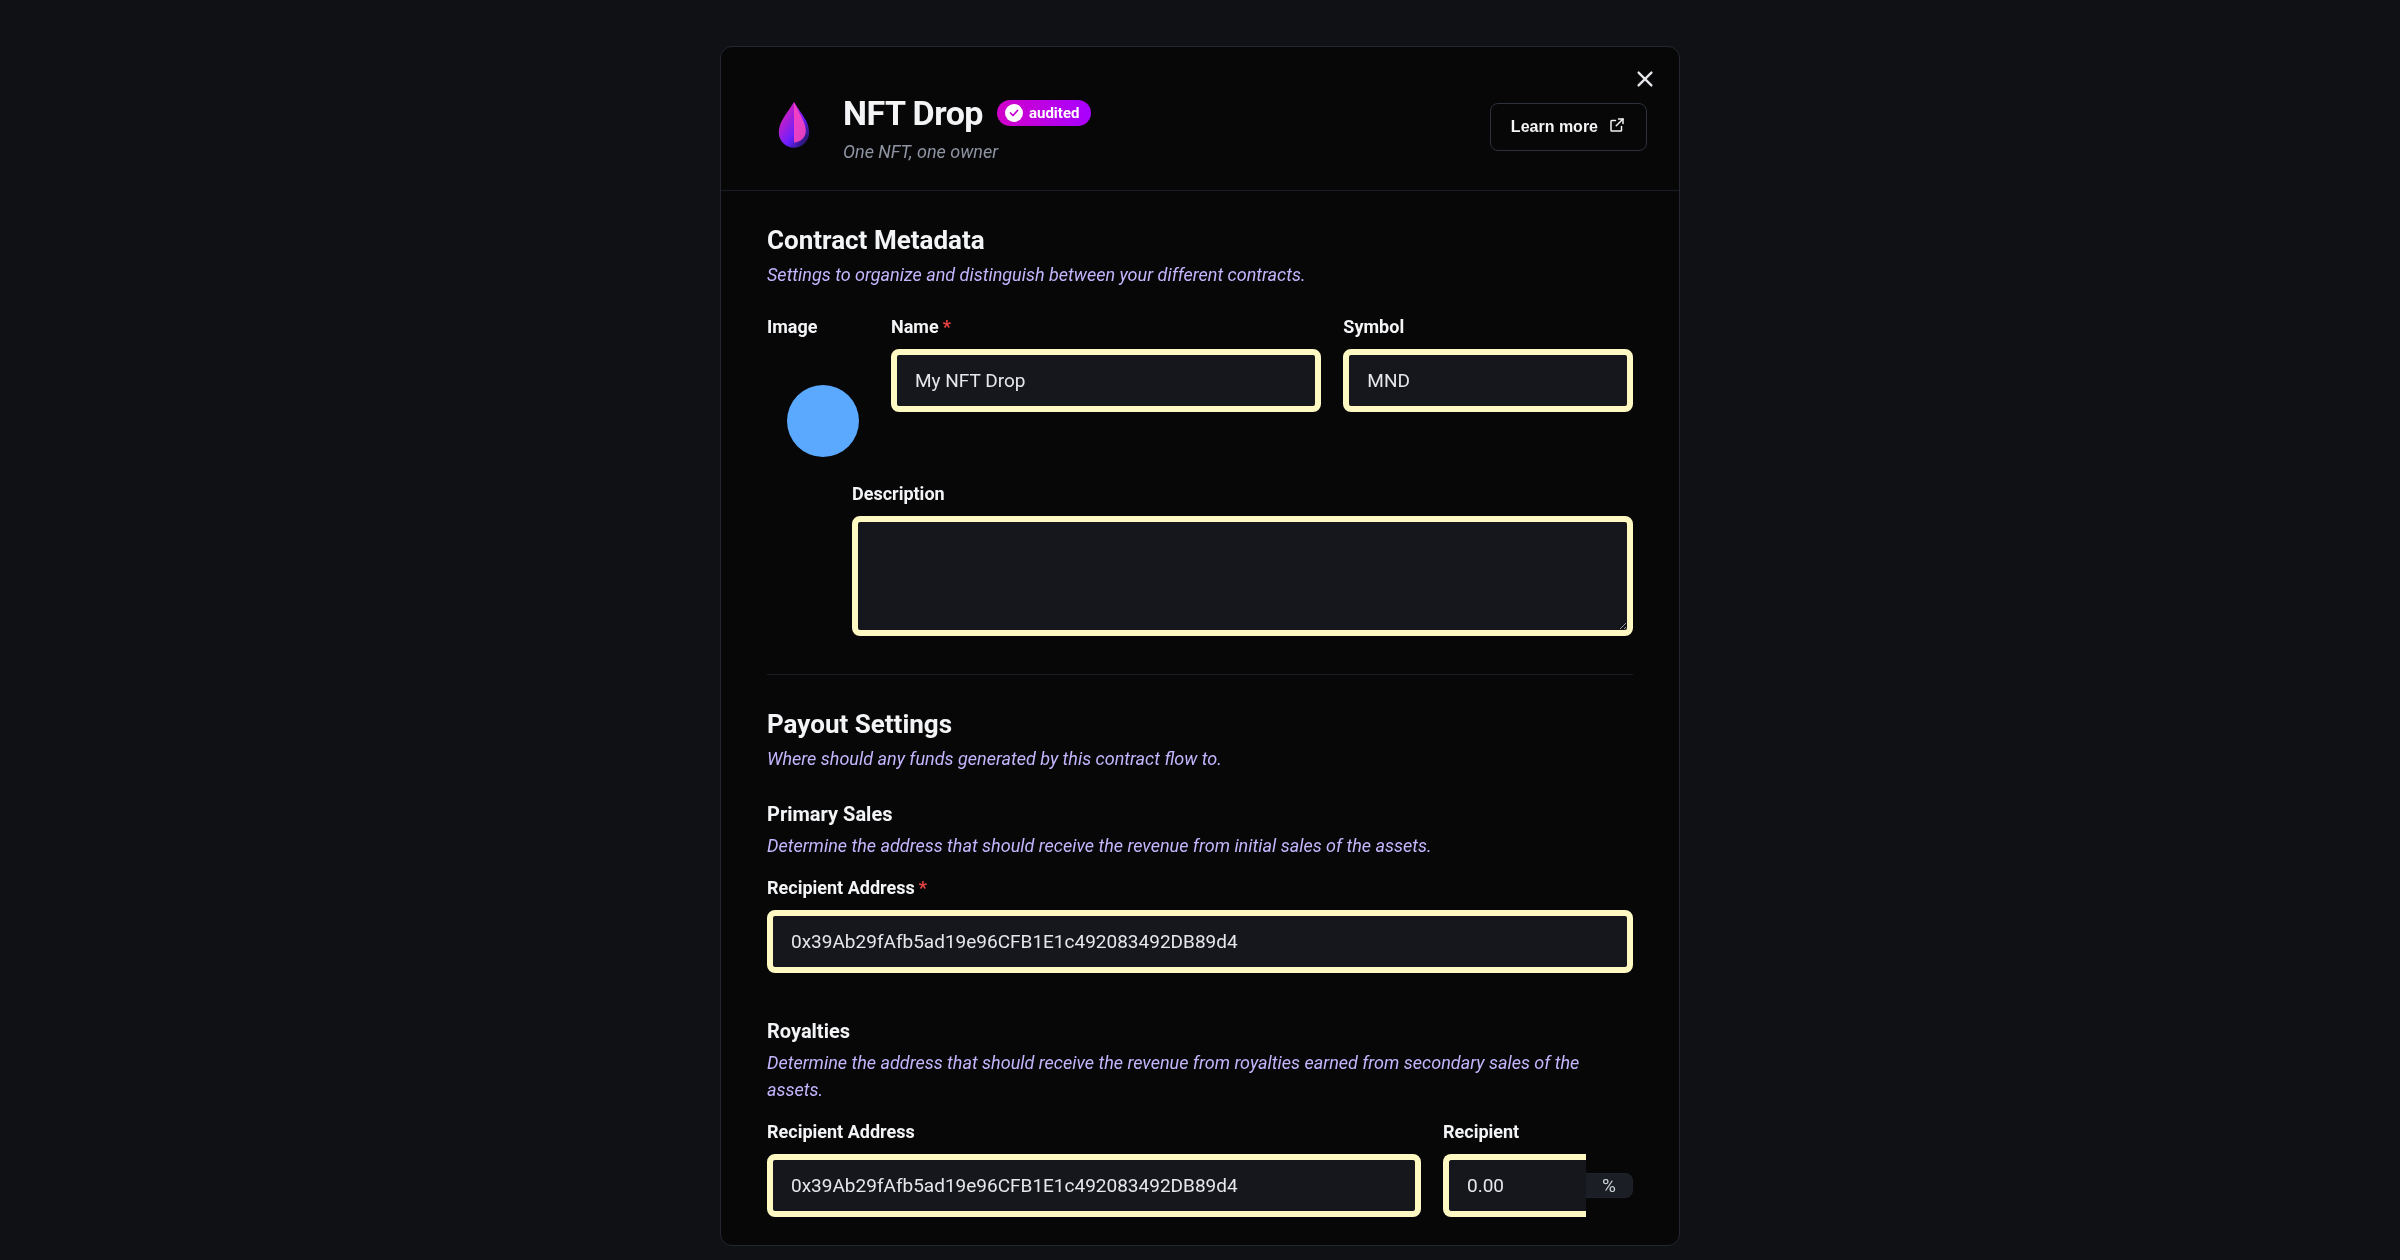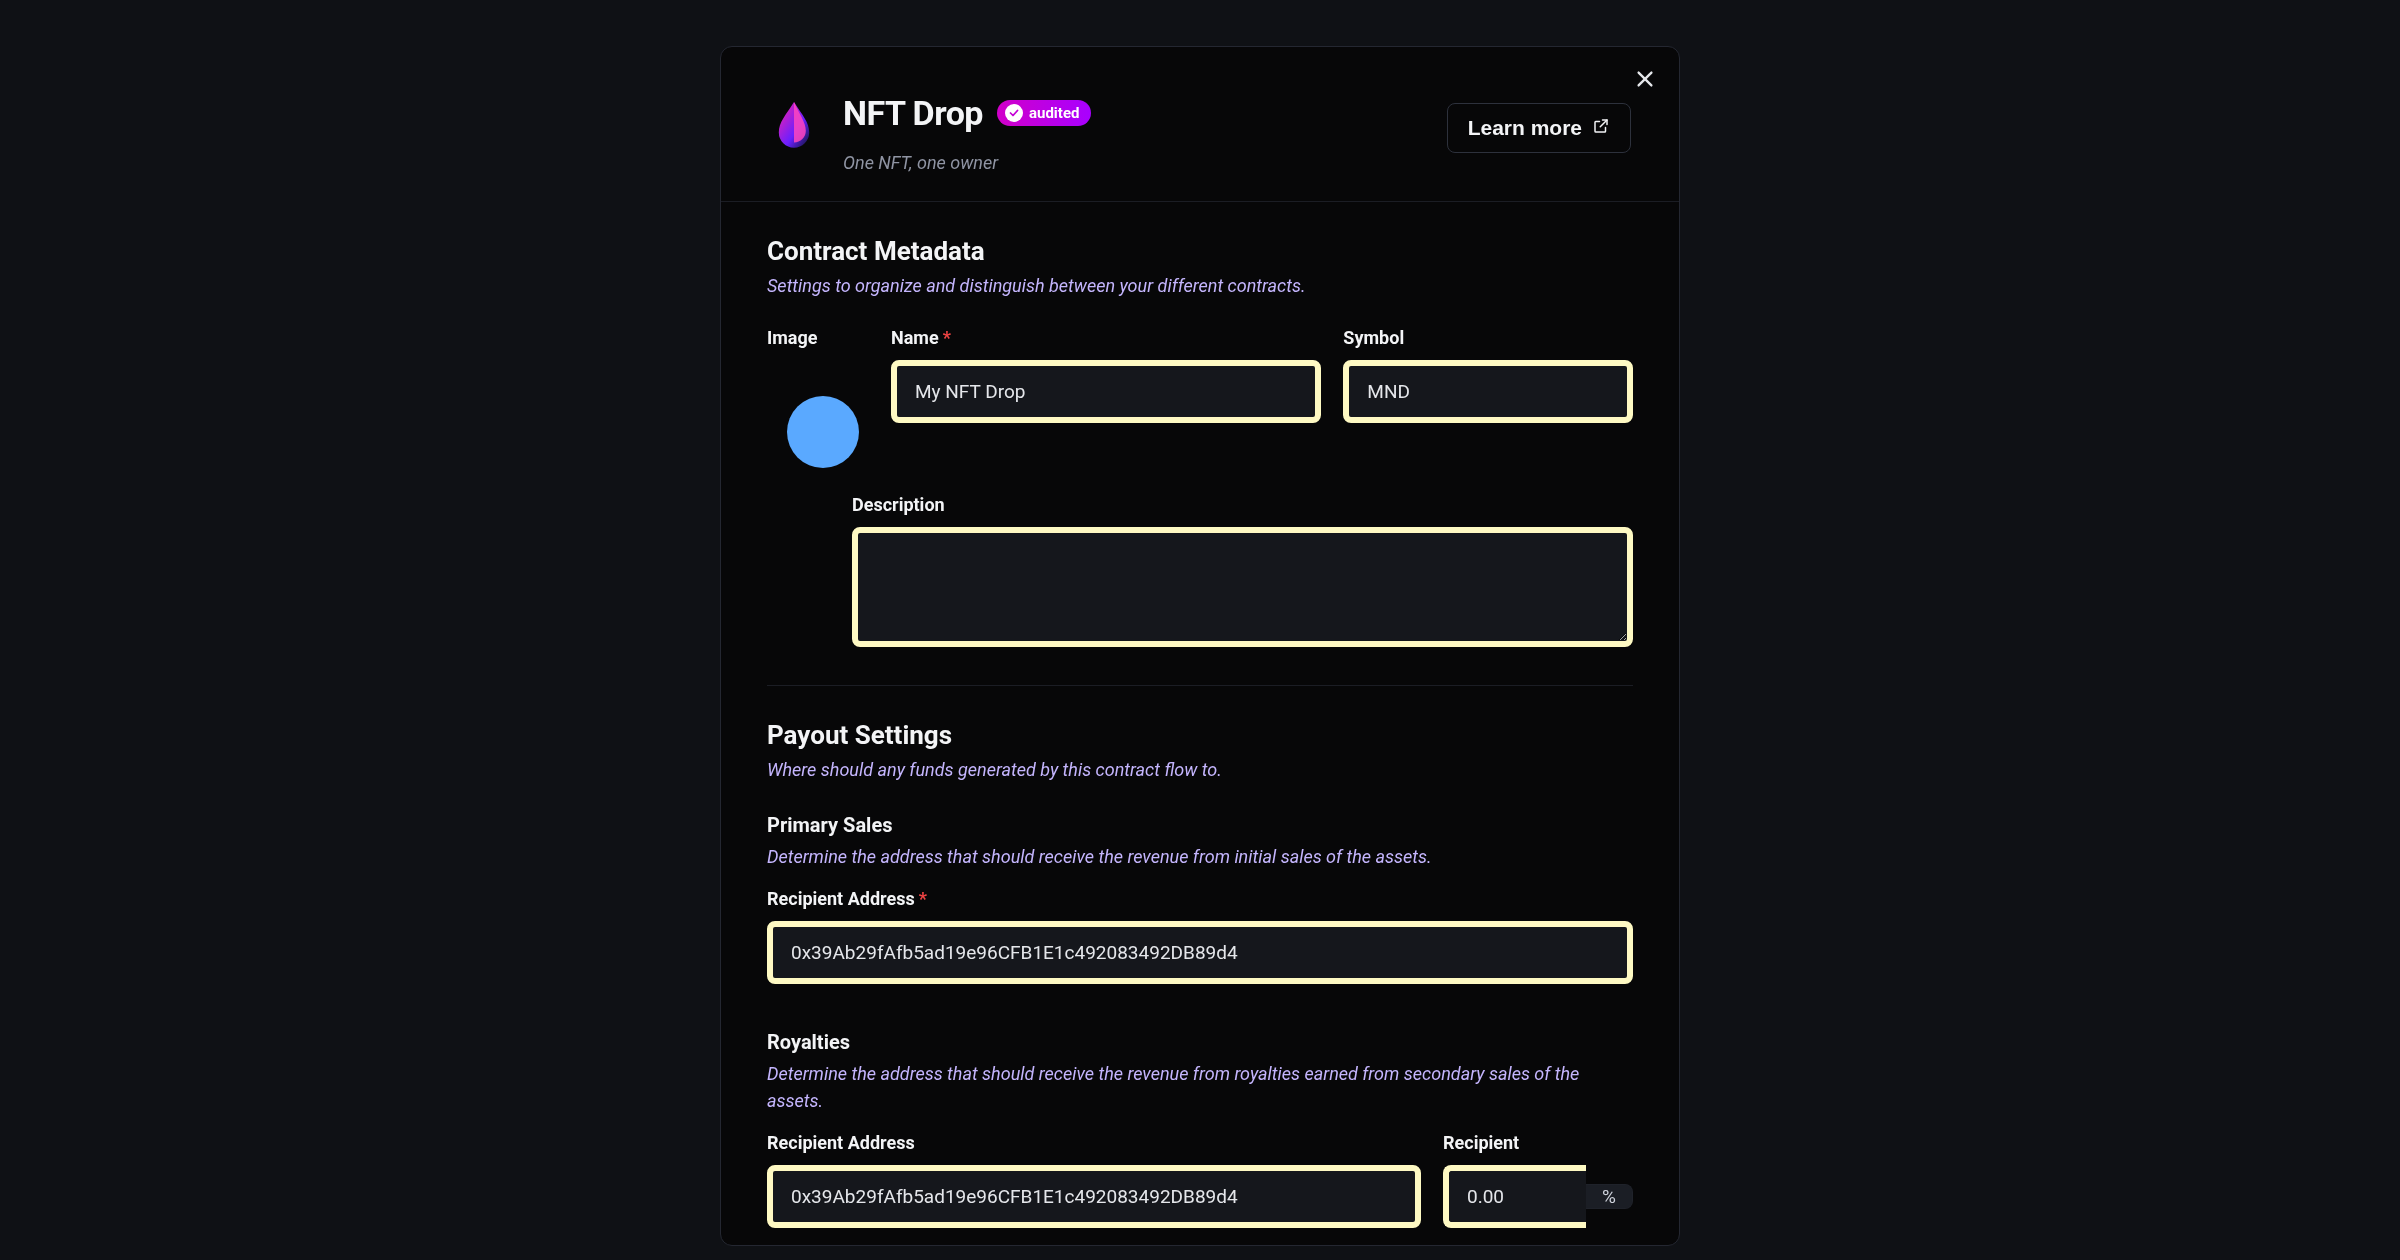--- a/index.html
+++ b/index.html
@@ -75,34 +75,34 @@
     line-height: 1;
   }
   .audited-badge .check {
     width: 18px; height: 18px;
     background: #fff;
     border-radius: 50%;
     display: inline-flex; align-items: center; justify-content: center;
   }
   .audited-badge .check svg { width: 12px; height: 12px; }
   .subtitle {
-    margin-top: 19px;
+    margin-top: 8px;
     font-size: 18px;
     color: #8f94a3;
     font-style: italic;
   }
   .learn-more {
     position: absolute;
-    right: 48px;
+    right: 32px;
     top: 56px;
     display: inline-flex; align-items: center; gap: 10px;
     background: transparent;
     border: 1px solid #2d313c;
     color: #f3f4f6;
-    font-size: 21px;
+    font-size: 16px;
     font-weight: 600;
     padding: 12px 20px;
     border-radius: 8px;
     cursor: pointer;
   }
   .learn-more svg { width: 18px; height: 18px; stroke: currentColor; }
 
   .body {
     padding: 0 46px 46px 46px;
     overflow: hidden;

